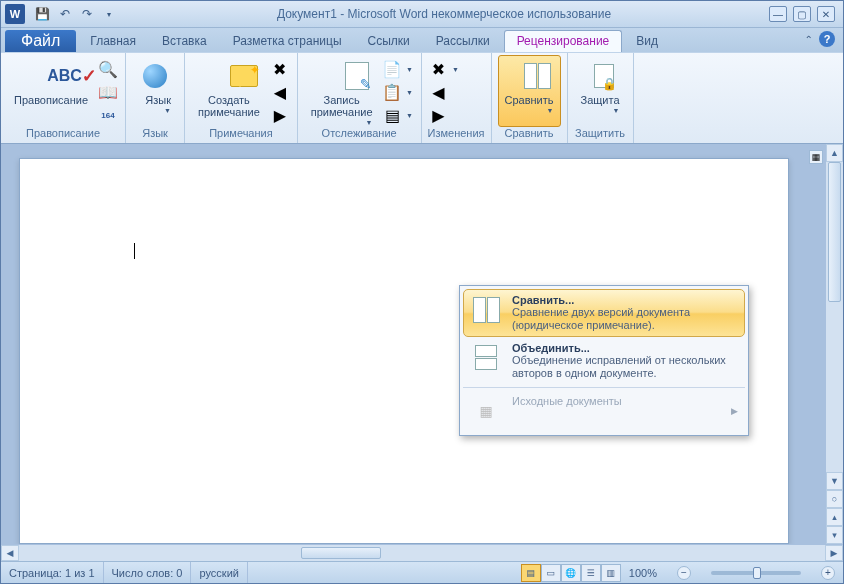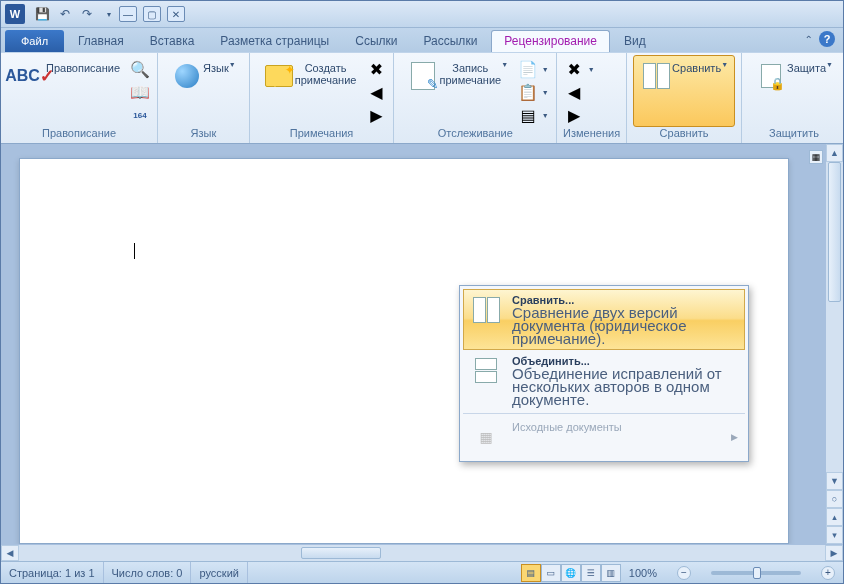--- a/index.html
+++ b/index.html
@@ -11,33 +11,33 @@
 .titlebar { height: 28px; display: flex; align-items: center; background: linear-gradient(to bottom, #dde9f7 0%, #c1d6ec 100%); border-bottom: 1px solid #9bb6d4; }
 .word-icon { width: 20px; height: 20px; margin: 0 4px; background: #2b579a; color: #fff; font-size: 11px; font-weight: bold; display: flex; align-items: center; justify-content: center; border-radius: 2px; }
 .qat { display: flex; gap: 2px; margin-left: 4px; }
 .qat-btn { width: 20px; height: 20px; display: flex; align-items: center; justify-content: center; font-size: 12px; color: #3b5c85; cursor: pointer; border-radius: 2px; }
 .title-text { flex: 1; text-align: center; font-size: 12px; color: #476b97; }
 .win-controls { display: flex; gap: 6px; margin-right: 8px; }
 .win-btn { width: 18px; height: 16px; border: 1px solid #6a8bb5; background: #dceafb; border-radius: 2px; display: flex; align-items: center; justify-content: center; font-size: 10px; color: #3b5c85; cursor: pointer; }
 
 
 .tabs-row { height: 24px; display: flex; align-items: flex-end; padding: 0 4px; background: linear-gradient(to bottom, #c1d6ec 0%, #b3cbe4 100%); position: relative; }
-.file-tab { background: linear-gradient(to bottom, #3b78c9 0%, #2b5fa8 100%); color: #fff; height: 22px; padding: 0 16px; font-size: 11px; display: flex; align-items: center; border-radius: 3px 3px 0 0; cursor: pointer; }
+.file-tab { background: linear-gradient(to bottom, #3b78c9 0%, #2b5fa8 100%); color: #fff; height: 22px; padding: 0 16px; font-size: 16px; display: flex; align-items: center; border-radius: 3px 3px 0 0; cursor: pointer; }
 .tab { height: 22px; padding: 0 12px; font-size: 12px; color: #3c5a82; display: flex; align-items: center; cursor: pointer; border-radius: 3px 3px 0 0; margin-left: 2px; }
 .tab.active { background: #f5faff; border: 1px solid #8ba8ca; border-bottom: none; color: #a21caf; }
 .help-corner { position: absolute; right: 8px; top: 3px; display: flex; gap: 6px; align-items: center; }
 .help-btn { width: 16px; height: 16px; background: #3b78c9; color: #fff; border-radius: 50%; font-size: 11px; font-weight: bold; display: flex; align-items: center; justify-content: center; cursor: pointer; }
 .collapse-caret { font-size: 10px; color: #3c5a82; cursor: pointer; }
 
 
 .ribbon { height: 92px; background: linear-gradient(to bottom, #f2f7fd 0%, #dfeaf6 100%); border-top: 1px solid #c0d4ea; border-bottom: 1px solid #8ba8ca; display: flex; }
 .group { display: flex; flex-direction: column; border-right: 1px solid #b6cce3; padding: 2px 6px 0 6px; }
 .group-body { flex: 1; display: flex; align-items: flex-start; gap: 2px; }
 .group-label { height: 16px; font-size: 11px; color: #50749e; text-align: center; }
-.big-btn { display: flex; align-items: flex-start; justify-content: flex-start; padding: 4px 6px 0 6px; height: 72px; cursor: pointer; border: 1px solid transparent; border-radius: 3px; }
+.big-btn { display: flex; flex-direction: column; align-items: flex-end; justify-content: flex-start; padding: 4px 6px 0 6px; height: 72px; cursor: pointer; border: 1px solid transparent; border-radius: 3px; }
 .big-btn.active { background: linear-gradient(to bottom, #fde9a7 0%, #fbc85c 100%); border-color: #c98f21; }
 .big-btn .icon { width: 32px; height: 32px; display: flex; align-items: center; justify-content: center; }
 .big-btn .lbl { font-size: 11px; color: #2f4a6e; text-align: center; line-height: 12px; margin-top: 2px; }
 .big-btn .dd { font-size: 7px; color: #3c5a82; margin-top: 1px; }
 .small-col { display: flex; flex-direction: column; gap: 1px; padding-top: 4px; }
 .small-btn { width: 22px; height: 22px; display: flex; align-items: center; justify-content: center; cursor: pointer; border: 1px solid transparent; border-radius: 2px; }
 .small-row { display: flex; gap: 1px; }
 .small-side { width: 10px; height: 22px; display: flex; align-items: center; justify-content: center; font-size: 7px; color: #3c5a82; cursor: pointer; border: 1px solid transparent; border-radius: 2px; }
 
 
@@ -80,46 +80,47 @@
 .view-btns { display: flex; }
 .view-btn { width: 20px; height: 18px; border: 1px solid #9db9d6; background: #e4edf8; display: flex; align-items: center; justify-content: center; font-size: 9px; cursor: pointer; }
 .view-btn.sel { background: #fbd773; border-color: #c98f21; }
 .zoom { display: flex; align-items: center; gap: 20px; margin: 0 8px; }
 .zoom-track { width: 90px; height: 4px; background: #9db9d6; position: relative; border-radius: 2px; }
 .zoom-thumb { position: absolute; left: 42px; top: -4px; width: 8px; height: 12px; background: #e7f0fa; border: 1px solid #6a8bb5; border-radius: 2px; cursor: pointer; }
 .zoom-btn { width: 14px; height: 14px; border: 1px solid #9db9d6; border-radius: 50%; background: #e7f0fa; display: flex; align-items: center; justify-content: center; font-size: 10px; cursor: pointer; }
 
 
 .compare-menu { position: absolute; left: 458px; top: 141px; width: 290px; background: #f4f7fb; border: 1px solid #8ba8ca; box-shadow: 2px 3px 7px rgba(0,0,0,0.3); padding: 3px; z-index: 100; }
-.menu-item { display: flex; padding: 4px 6px; gap: 10px; border: 1px solid transparent; border-radius: 0; cursor: pointer; }
+.menu-item { display: flex; padding: 4px 6px; gap: 10px; border: 1px solid transparent; border-radius: 5px; cursor: pointer; }
 .menu-item.highlight { background: linear-gradient(to bottom, #fef5d1 0%, #fbdd8a 48%, #f9cf63 52%, #fde497 100%); border-color: #d1a84a; }
 .menu-item .m-icon { width: 32px; height: 32px; flex-shrink: 0; display: flex; align-items: center; justify-content: center; }
 .menu-item .m-text { flex: 1; }
 .menu-item .m-title { font-size: 11px; font-weight: bold; color: #2a3f5e; }
-.menu-item .m-desc { font-size: 15px; color: #4a5f7e; line-height: 13px; }
+.menu-item .m-desc { font-size: 11px; color: #4a5f7e; line-height: 13px; }
 .menu-sep { height: 1px; background: #c8d6e8; margin: 2px 0; }
 .menu-item.disabled { color: #999; cursor: default; }
 .menu-item.disabled .m-title { font-weight: normal; color: #9aa8ba; }
 .menu-item .chev { margin-left: auto; align-self: center; font-size: 9px; color: #9aa8ba; }
 .ic-merge { display: flex; flex-direction: column; gap: 1px; }
 .ic-merge span { width: 22px; height: 12px; background: #fff; border: 1px solid #8aa; }
 </style>
 </head>
 <body>
 
 <div class="window">
 
   <div class="titlebar">
     <div class="word-icon">W</div>
     <div class="qat">
       <div class="qat-btn">💾</div>
       <div class="qat-btn">↶</div>
       <div class="qat-btn">↷</div>
       <div class="qat-btn" style="font-size:8px">▾</div>
     </div>
+    <div class="title-text">Документ1 - Microsoft Word некоммерческое использование</div>
     <div class="win-controls">
       <div class="win-btn">—</div>
       <div class="win-btn">▢</div>
       <div class="win-btn">✕</div>
     </div>
   </div>
 
   <div class="tabs-row">
     <div class="file-tab">Файл</div>
     <div class="tab">Главная</div>

